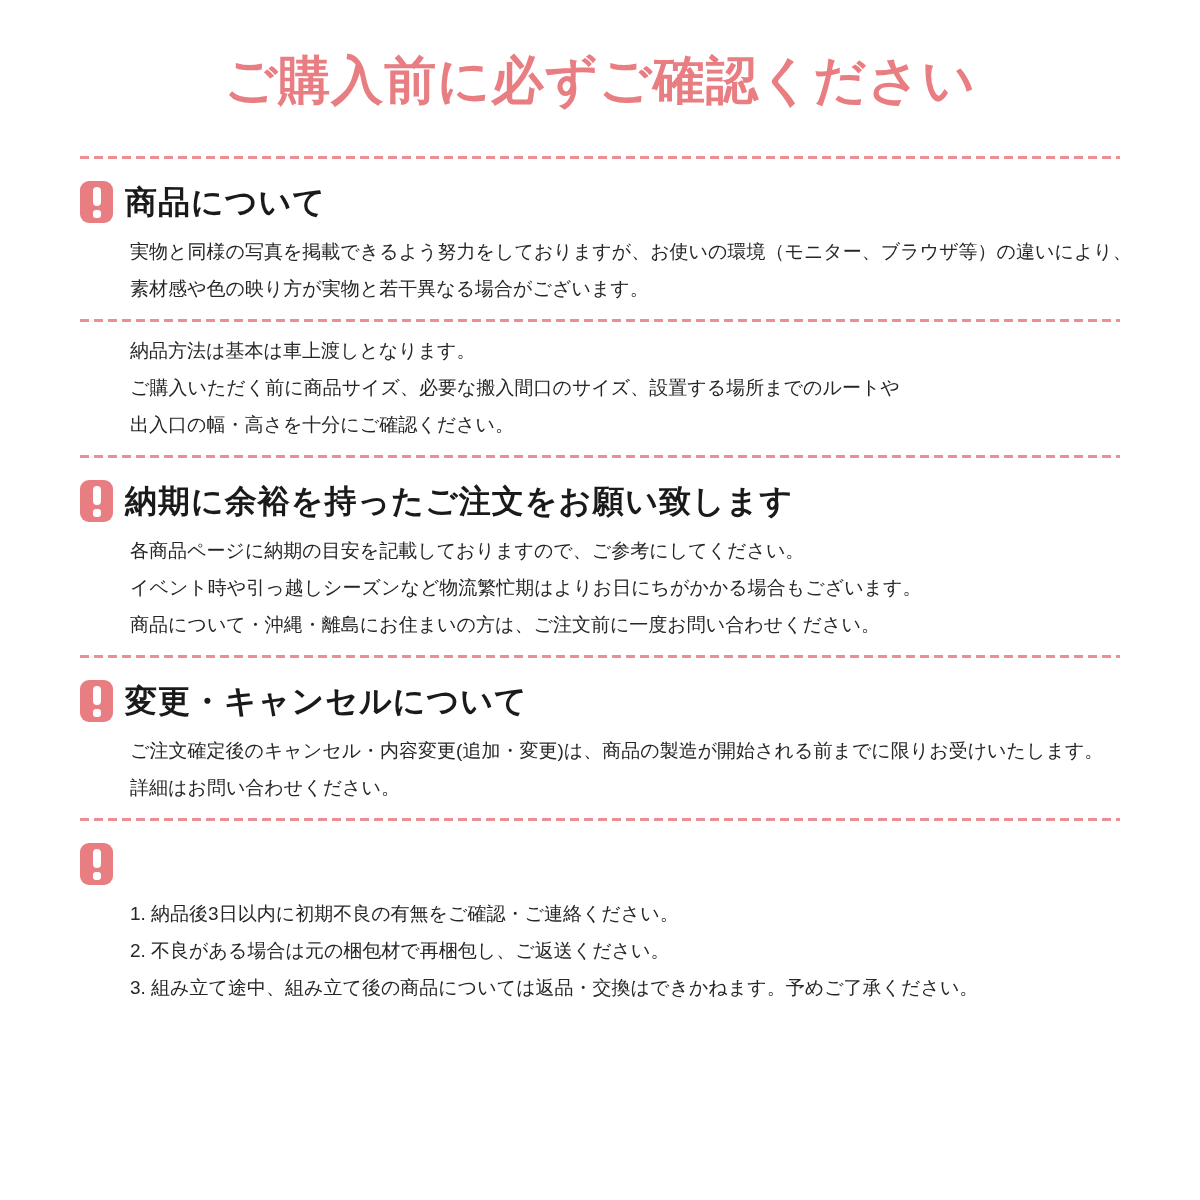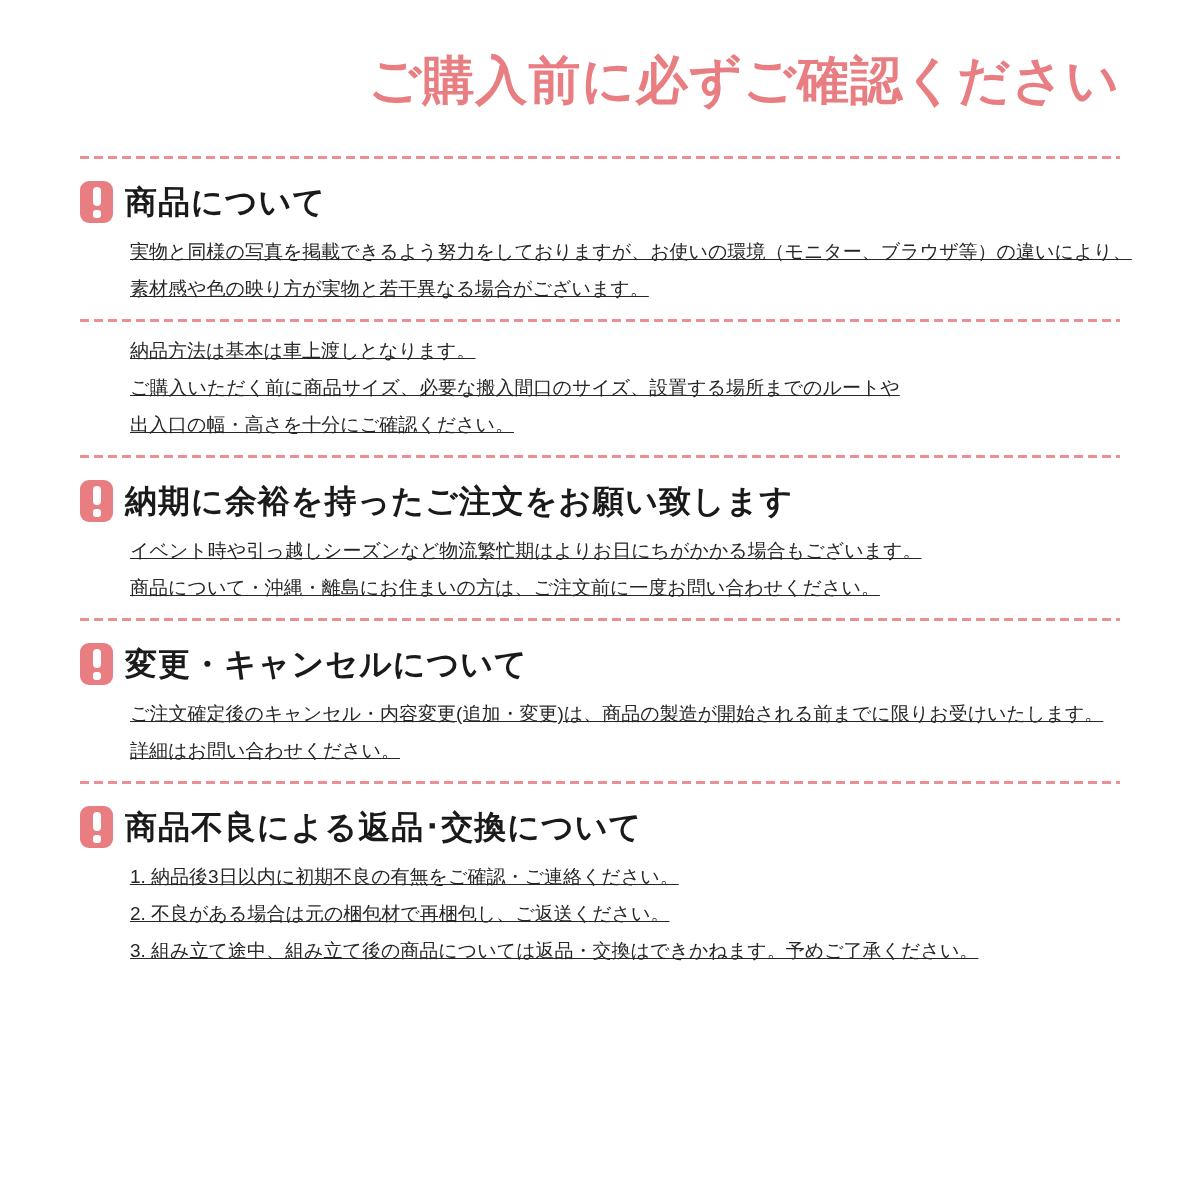--- a/index.html
+++ b/index.html
@@ -6,21 +6,21 @@
   html, body { background:#ffffff; }
   body {
     width:1200px; height:1200px;
     font-family:"Liberation Sans", sans-serif;
     color:var(--body_text, #262626);
     overflow:hidden;
   }
   .page { width:1040px; margin:0 auto; padding-top:50px; }
 
   .title {
-    text-align:right;
+    text-align:center;
     color:var(--accent, #e87d82);
     font-size:52px;
     line-height:60px;
     font-weight:bold;
     letter-spacing:1px;
     margin-bottom:46px;
   }
 
   .divider {
     height:3px;
@@ -55,21 +55,20 @@
     letter-spacing:1px;
     white-space:nowrap;
   }
 
   .sec-body { margin:10px 0 12px 50px; }
   .line {
     font-size:19px;
     line-height:37px;
     color:var(--body_text, #262626);
     white-space:nowrap;
-    text-decoration:underline;
   }
   .line.indent { padding-left:25px; }
 </style>
 </head>
 <body>
 
 <div class="page">
 
   <h1 class="title">ご購入前に必ずご確認ください</h1>
 
@@ -103,20 +102,21 @@
 
   <section>
     <div class="sec-head">
       <span class="excl">
           <span class="bar"></span>
           <span class="dot"></span>
         </span>
       <h2 class="sec-title">納期に余裕を持ったご注文をお願い致します</h2>
     </div>
     <div class="sec-body">
+      <p class="line">各商品ページに納期の目安を記載しておりますので、ご参考にしてください。</p>
       <p class="line">イベント時や引っ越しシーズンなど物流繁忙期はよりお日にちがかかる場合もございます。</p>
       <p class="line">商品について・沖縄・離島にお住まいの方は、ご注文前に一度お問い合わせください。</p>
     </div>
   </section>
 
   <div class="divider"></div>
 
   <section>
     <div class="sec-head">
       <span class="excl">
@@ -132,21 +132,20 @@
   </section>
 
   <div class="divider"></div>
 
   <section>
     <div class="sec-head">
       <span class="excl">
           <span class="bar"></span>
           <span class="dot"></span>
         </span>
-      <h2 class="sec-title">商品不良による返品･交換について</h2>
     </div>
     <div class="sec-body">
       <p class="line">1. 納品後3日以内に初期不良の有無をご確認・ご連絡ください。</p>
       <p class="line">2. 不良がある場合は元の梱包材で再梱包し、ご返送ください。</p>
       <p class="line">3. 組み立て途中、組み立て後の商品については返品・交換はできかねます。予めご了承ください。</p>
     </div>
   </section>
 
 </div>
 

